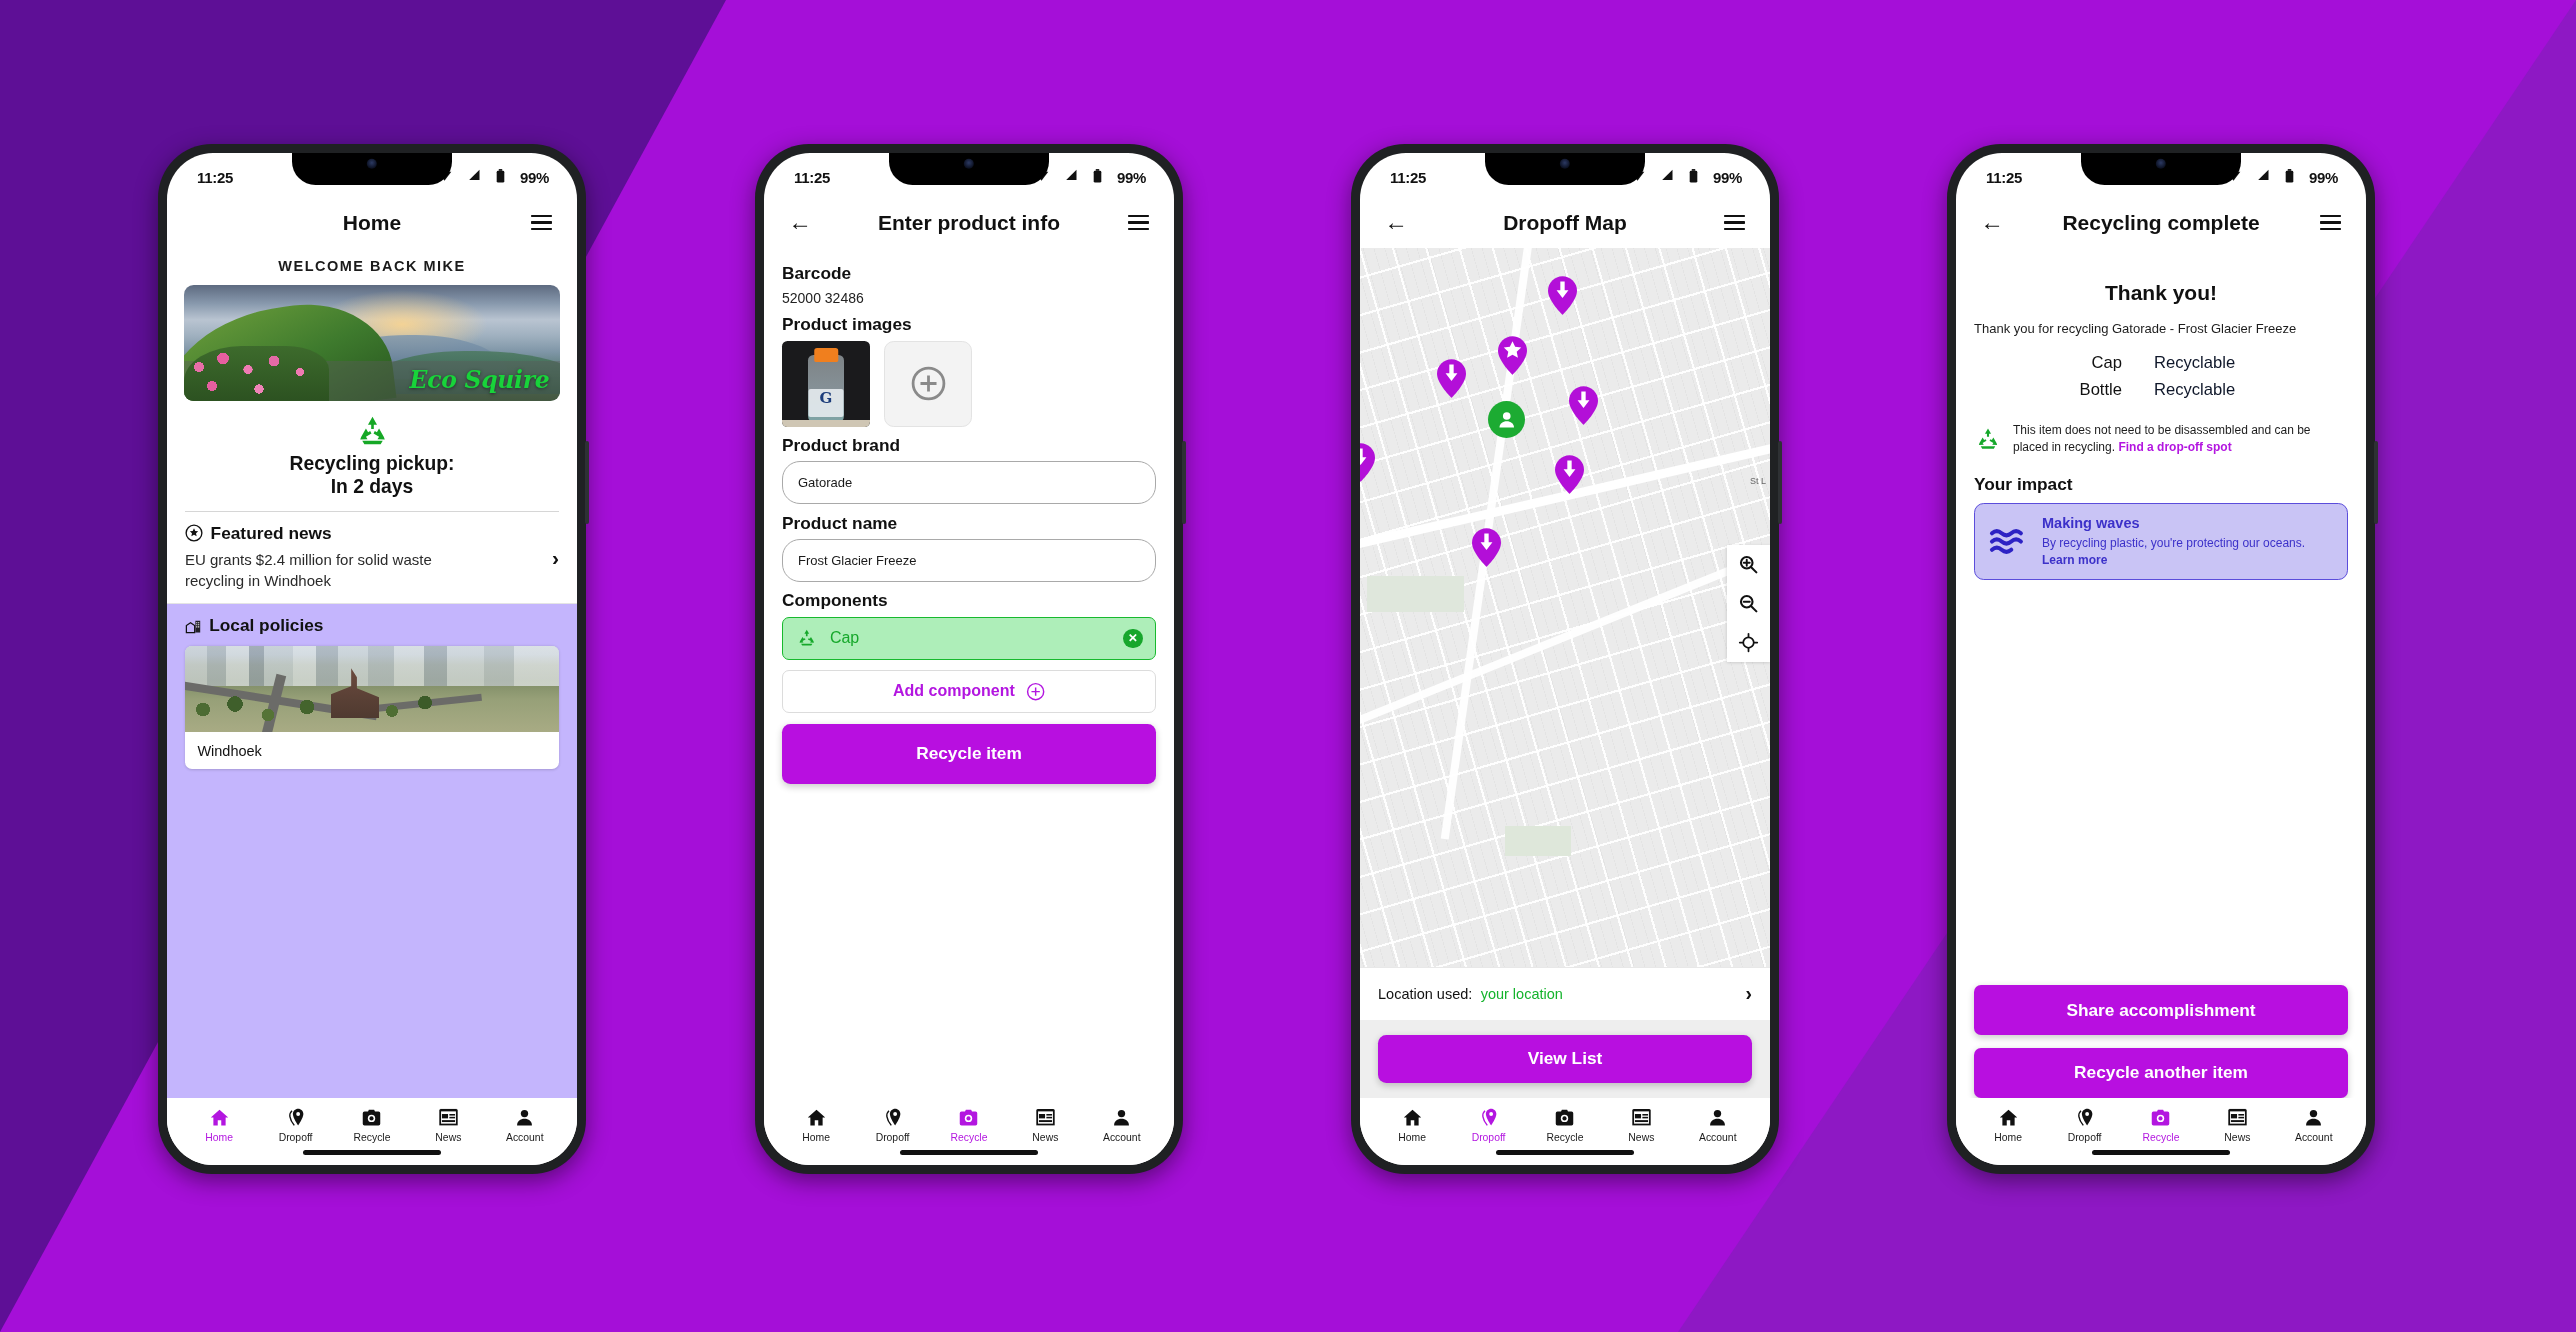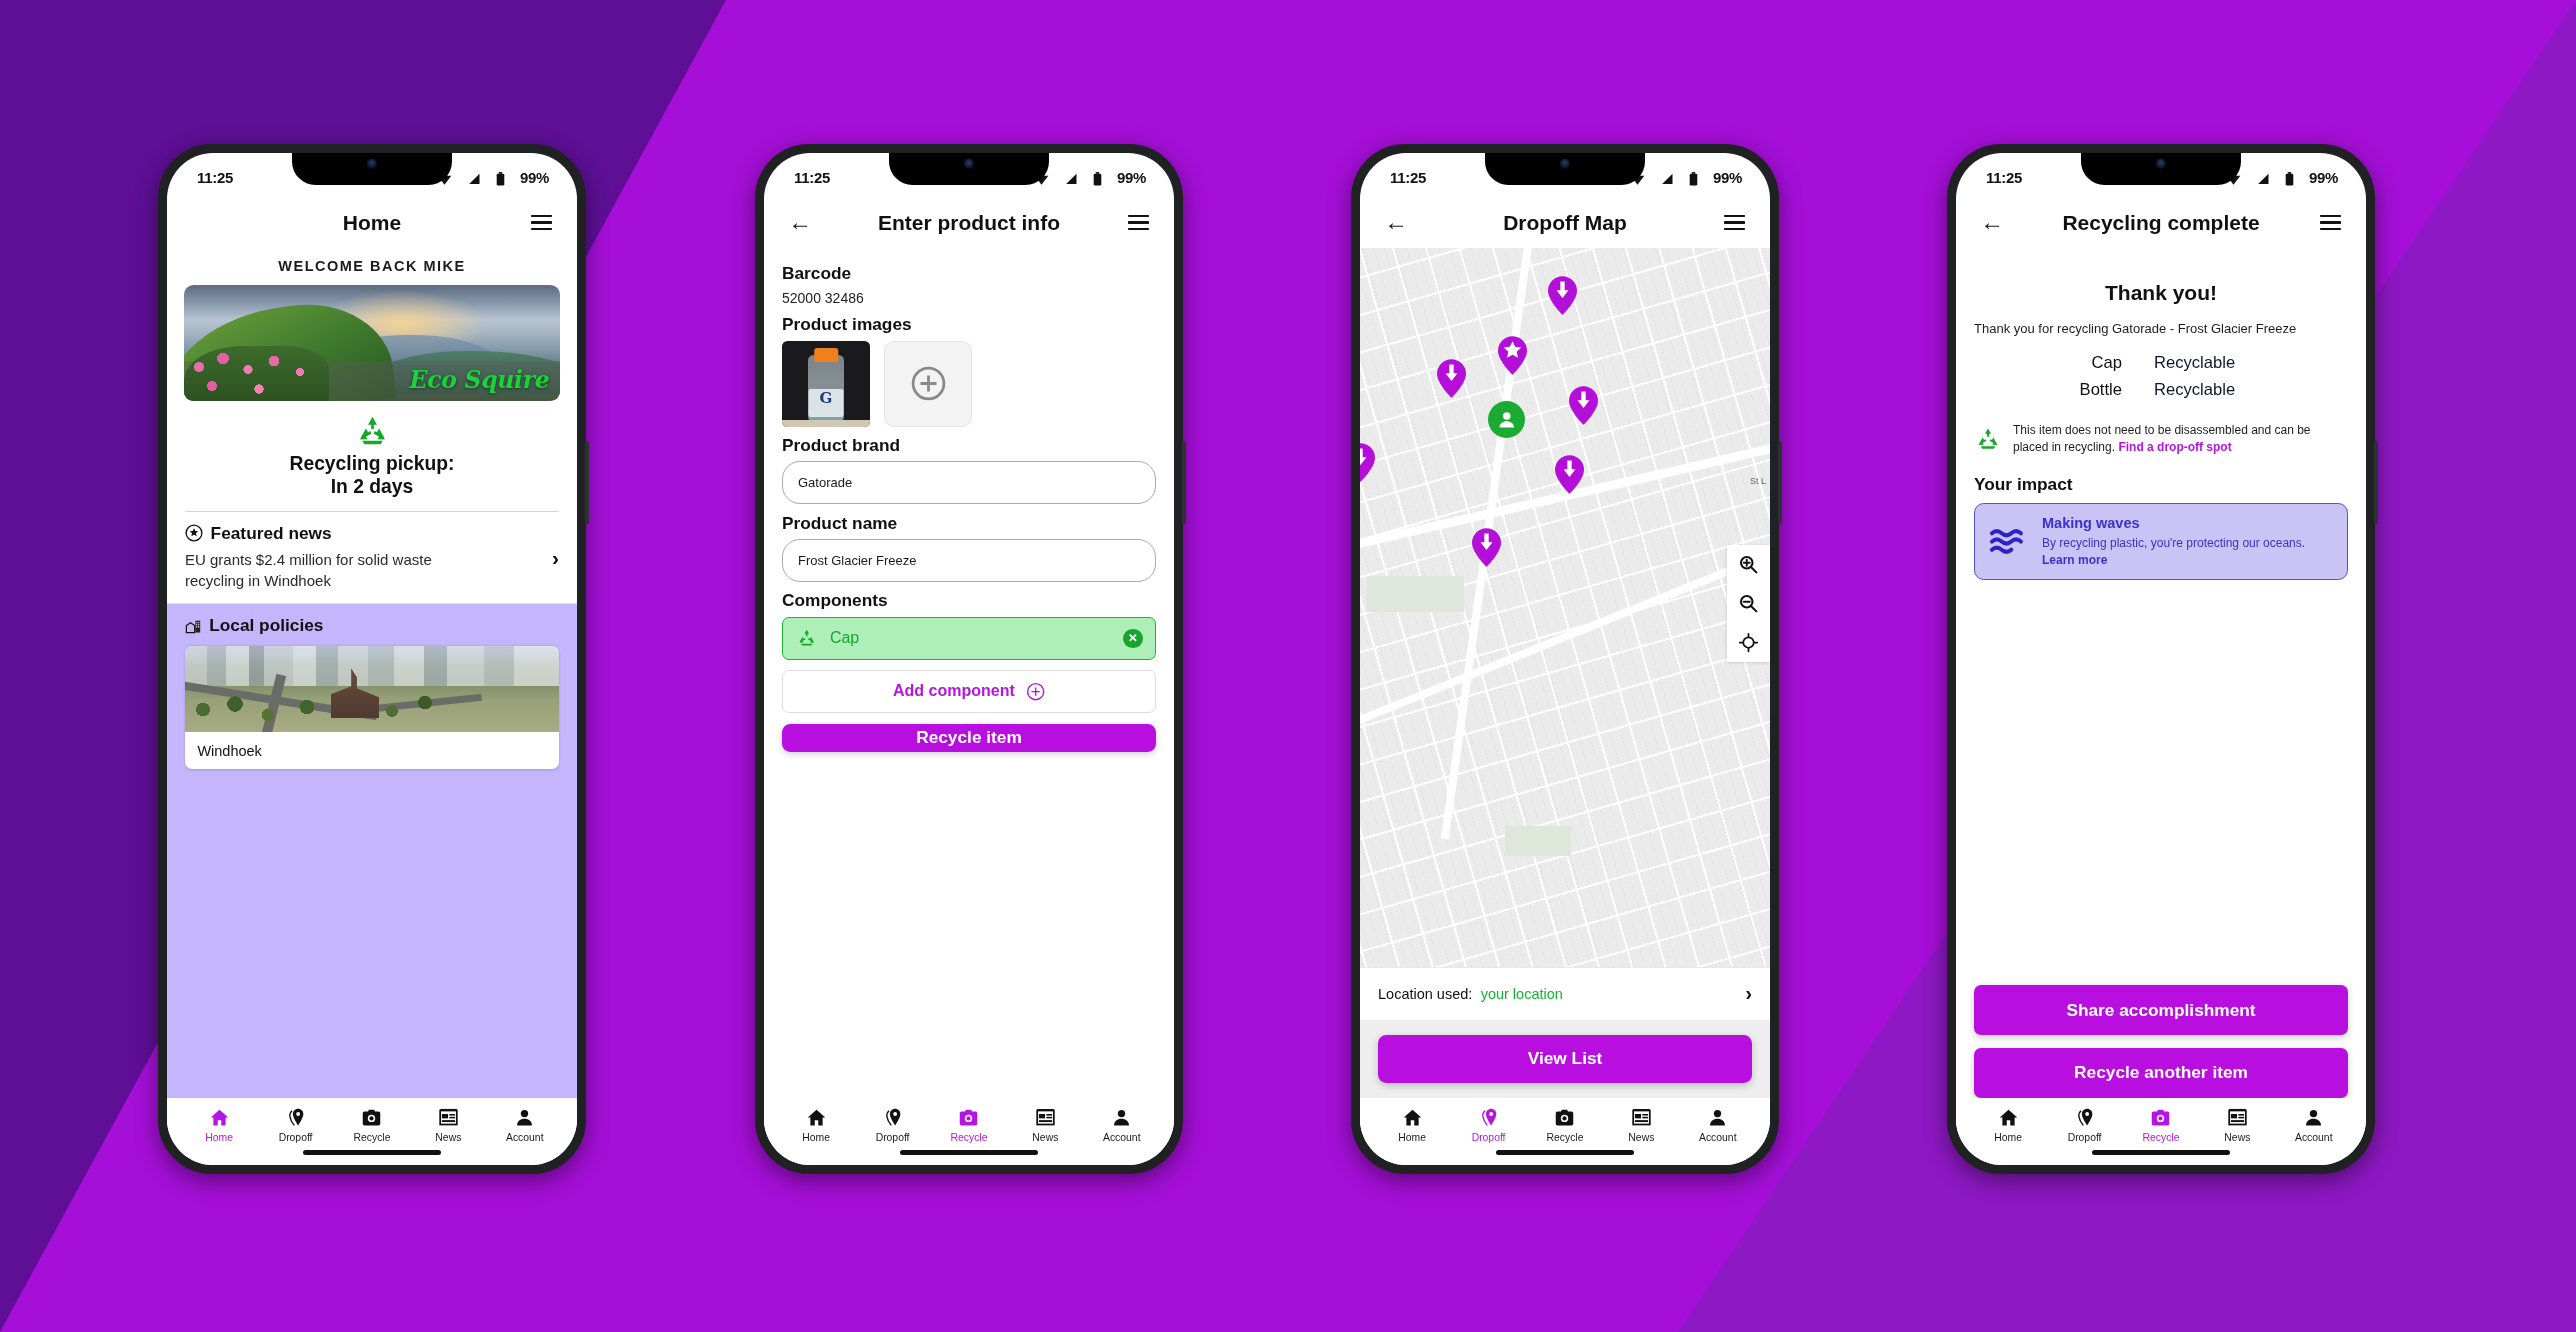--- a/index.html
+++ b/index.html
@@ -61,21 +61,21 @@
   .notch {
     position: absolute; left: 50%; transform: translateX(-50%); top: -11px;
     width: 160px; height: 43px; background: #000;
     border-radius: 0 0 23.5px 23.5px;
   }
   .notch .cam {
     position: absolute; left: 50%; top: 50%; transform: translate(-50%,-50%);
     width: 10.4px; height: 10.4px; border-radius: 50%;
     background: radial-gradient(circle at 50% 40%, #2c3a63 0%, #0a0f1f 70%);
   }
-  .sb-right { display: flex; align-items: flex-end; gap: 15px; }
+  .sb-right { display: flex; align-items: flex-start; gap: 15px; }
   .sb-right svg { display: block; }
 
   
   .appbar {
     flex: 0 0 auto; height: 51px;
     display: flex; align-items: center; padding: 0 18px;
     position: relative;
   }
   .appbar .title {
     position: absolute; left: 0; right: 0; text-align: center;
@@ -273,21 +273,21 @@
     width: 19.3px; height: 19.3px; border-radius: 50%; background: #17a62c;
     display: flex; align-items: center; justify-content: center;
     color: #fff; font-size: 11.7px; font-weight: bold; cursor: pointer;
   }
   .addcomp {
     margin-top: 9.7px; height: 43px; border: 0.7px solid #dcdcdc; border-radius: 7px;
     background: #fff; display: flex; align-items: center; justify-content: center; gap: 11px;
     color: #B316E0; font-size: 16px; font-weight: bold; cursor: pointer;
   }
   .primary-btn {
-    margin-top: 11px; height: 28px; border-radius: 8.3px; background: #B80FE0;
+    margin-top: 11px; height: 60px; border-radius: 8.3px; background: #B80FE0;
     color: #fff; font-size: 17.3px; font-weight: bold;
     display: flex; align-items: center; justify-content: center; cursor: pointer;
     border: none; width: 100%; font-family: "Liberation Sans", sans-serif;
     box-shadow: 0 2.1px 7px rgba(0,0,0,.2);
   }
   .p2-navwrap { position: relative; }
   .p2-fade {
     position: absolute; left: 0; right: 0; bottom: 100%; height: 32px;
     background: linear-gradient(180deg, rgba(255,255,255,0), #fff 82%);
     pointer-events: none; z-index: 4;

